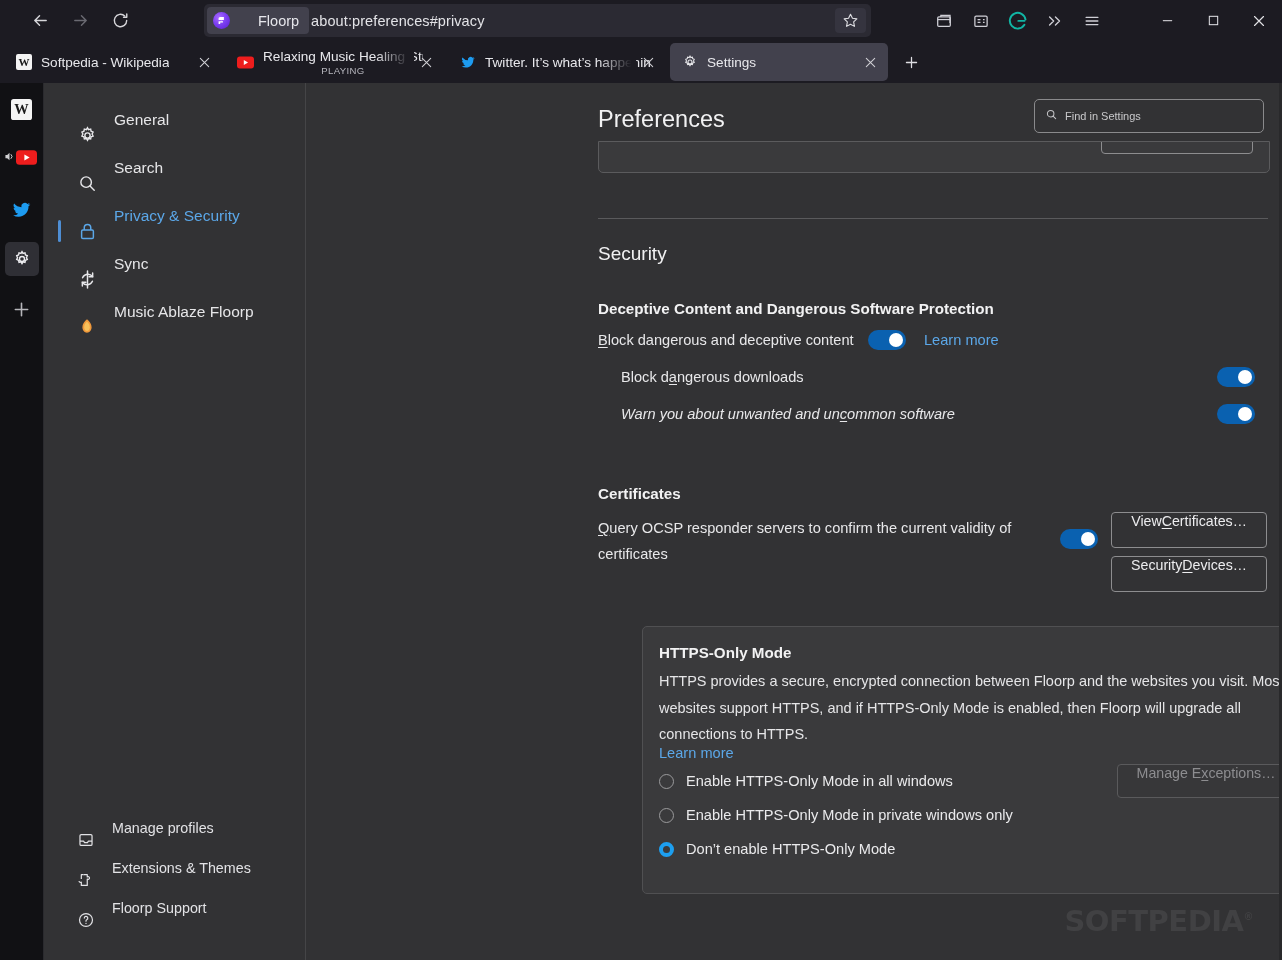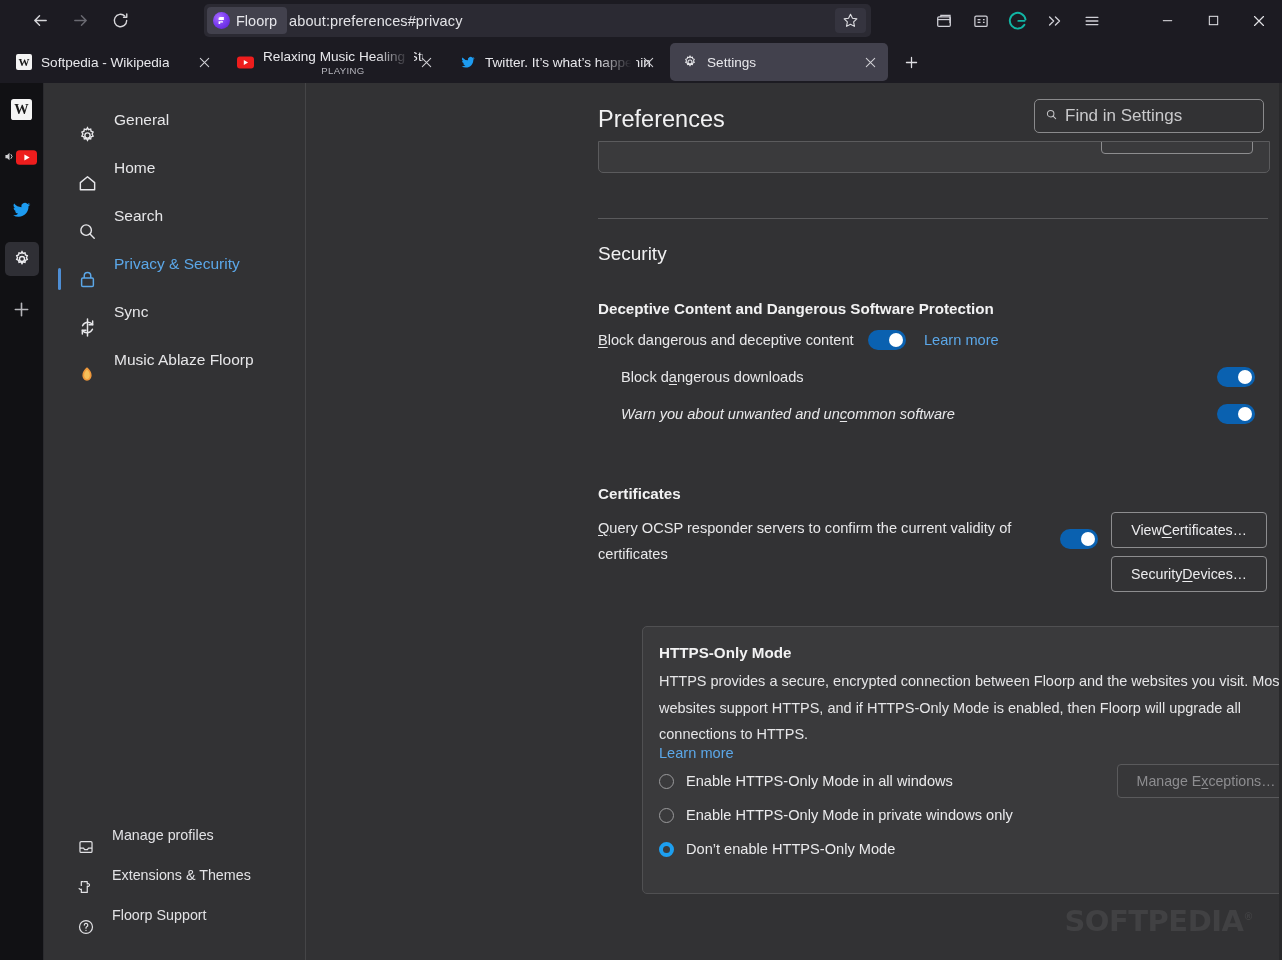--- a/index.html
+++ b/index.html
@@ -35,21 +35,21 @@
     height: 27px; margin-left: 3px; padding: 0 10px 0 6px;
     background: #42414d; border-radius: 4px;
     display: flex; align-items: center; gap: 6px;
   }
   .floorp-logo {
     width: 17px; height: 17px; border-radius: 50%;
     background: radial-gradient(circle at 36% 32%, #a96bff 0%, #7a3df0 48%, #5a1fd1 100%);
     display: flex; align-items: center; justify-content: center;
     flex-shrink: 0;
   }
-  .chip-label { font-size: 14.5px; color: #e6e6eb; }
+  .chip-label { font-size: 14.5px; color: #e6e6eb; margin-left: 22px; }
   .url-text { margin-left: 2px; font-size: 14.5px; color: #e3e3e7; letter-spacing: .1px; }
   .star-btn {
     position: absolute; right: 5px; top: 4px;
     width: 31px; height: 25px; border-radius: 4px;
     background: #35343f;
     display: flex; align-items: center; justify-content: center;
   }
   #toolbar-right {
     position: absolute; left: 925px; top: 0; height: 41px;
     display: flex; align-items: center; gap: 0px;
@@ -142,40 +142,40 @@
   }
   .nav-item.active { color: #5ba7e8; }
   .nav-item.active::before {
     content: ""; position: absolute; left: 14px; top: 13px;
     width: 3px; height: 22px; background: #4e8ed4; border-radius: 2px;
   }
   .nav-icon {
     width: 26px; margin-right: 14px; flex-shrink: 0;
     display: flex; align-items: center; justify-content: center;
   }
-  .nav-bottom { position: absolute; left: 0; bottom: 13px; width: 100%; }
+  .nav-bottom { position: absolute; left: 0; bottom: 20px; width: 100%; }
   .nav-item.small { font-size: 14.3px; height: 40px; padding-left: 30px; color: #e2e2e5; }
   .nav-item.small .nav-icon { width: 24px; margin-right: 14px; }
 
   #prefs-main {
     flex: 1; position: relative; overflow: hidden;
   }
   .page-title {
     font-size: 23.5px; color: #f2f2f3; font-weight: 400;
     position: absolute; left: 292px; top: 23px;
   }
   .searchbox {
     position: absolute; left: 728px; top: 16px;
     width: 230px; height: 34px;
     border: 1px solid #8a8a8c; border-radius: 5px;
     display: flex; align-items: center; gap: 7px;
     padding-left: 10px;
     background: transparent;
   }
-  .search-ph { font-size: 17px; color: #c9c9cb; }
+  .search-ph { font-size: 11px; color: #c9c9cb; }
 
   
   .clipped-card {
     position: absolute; left: 292px; top: 58px;
     width: 672px; height: 32px;
     background: #3a3a3c;
     border: 1px solid #5b5b5d;
     border-radius: 0 0 5px 5px;
     overflow: hidden;
   }
@@ -212,21 +212,21 @@
   .toggle .knob {
     width: 14px; height: 14px; border-radius: 50%;
     background: #fff; margin-left: 21px;
   }
 
   .btn {
     position: absolute;
     border: 1px solid #8d8d8f; border-radius: 4px;
     background: transparent;
     color: #ededef; font-size: 14.2px;
-    display: flex; align-items: center; justify-content: center;
+    display: flex; justify-content: center;
     font-family: "Liberation Sans", sans-serif;
   }
   .btn.dim { color: #8d8d90; border-color: #5a5a5c; background: #373739; }
 
   .https-card {
     position: absolute; left: 336px; top: 543px;
     width: 670px; height: 268px;
     background: #3a3a3c;
     border: 1px solid #505052;
     border-radius: 5px;
@@ -479,28 +479,20 @@
       <div class="nav-item">
         <span class="nav-icon">
           <svg width="21" height="21" viewBox="0 0 20 20" fill="none" stroke="#e7e7ea" stroke-width="1.35">
               <circle cx="10" cy="10" r="2.5"></circle>
               <path d="M10 2.6l1 1.8 2-.5.4 2 1.9.8-.9 1.9.9 1.9-1.9.8-.4 2-2-.5-1 1.8-1-1.8-2 .5-.4-2-1.9-.8.9-1.9-.9-1.9 1.9-.8.4-2 2 .5z"></path>
             </svg>
         </span>
         <span>General</span>
       </div>
 
-      <div class="nav-item">
-        <span class="nav-icon">
-          <svg width="21" height="21" viewBox="0 0 20 20" fill="none" stroke="#e7e7ea" stroke-width="1.35" stroke-linejoin="round">
-              <path d="M3.2 9.2L10 3.5l6.8 5.7V16H3.2z"></path>
-            </svg>
-        </span>
-        <span>Home</span>
-      </div>
 
       <div class="nav-item">
         <span class="nav-icon">
           <svg width="21" height="21" viewBox="0 0 20 20" fill="none" stroke="#e7e7ea" stroke-width="1.35" stroke-linecap="round">
               <circle cx="8.7" cy="8.7" r="5"></circle>
               <path d="M12.4 12.4l4 4"></path>
             </svg>
         </span>
         <span>Search</span>
       </div>

